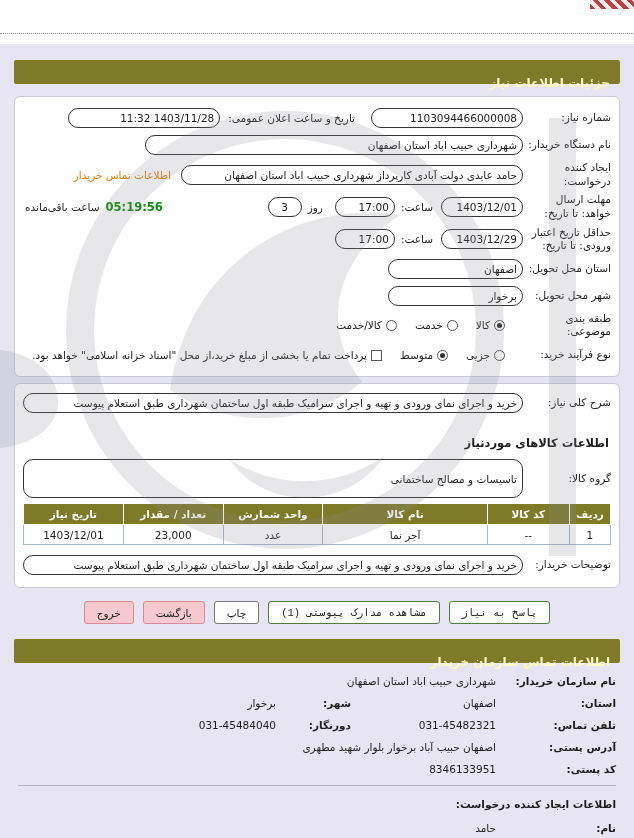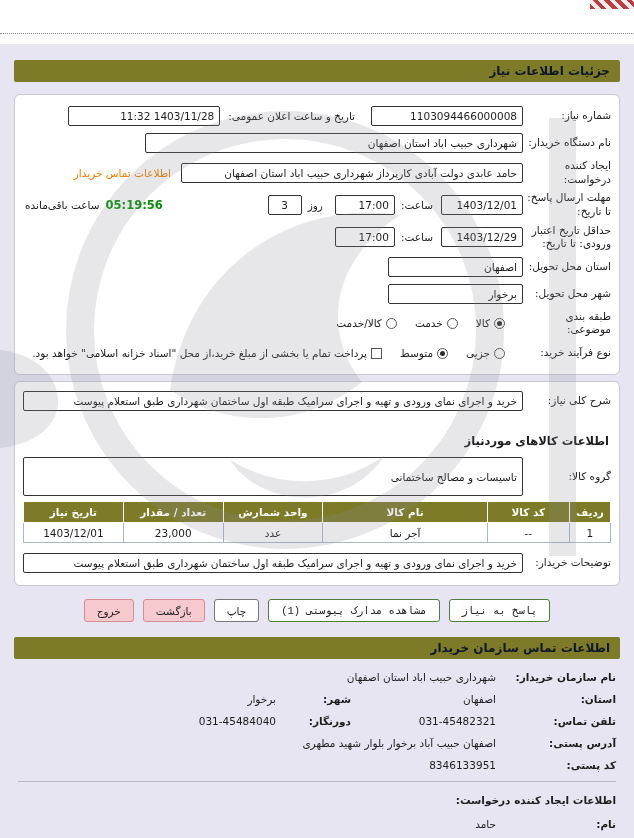--- a/index.html
+++ b/index.html
@@ -15,34 +15,34 @@
   }
   .top-strip { height:44px; background:#fff; position:relative; }
   .cut-line { position:absolute; left:0; right:0; top:33px; border-top:1px dotted #8a8a8a; }
   .corner-ribbon {
     position:absolute; top:0; right:0; width:44px; height:9px;
     background:repeating-linear-gradient(45deg,#c43b3b 0 4px,#efefef 4px 8px);
   }
   .content { padding:16px 14px 0; position:relative; }
   .bar {
     height:22px; line-height:22px; background:var(--olive,#7d7b28);
-    color:#0f172a; font-weight:bold; font-size:12px; padding:0 10px; border-radius:2px;
+    color:#fef9c3; font-weight:bold; font-size:12px; padding:12px 10px; border-radius:2px;
   }
   .panel {
     background:#fff; border:1px solid #c9c9d6; border-radius:6px;
     padding:10px 8px 5px; margin-top:12px;
   }
   .panel2 { margin-top:6px; padding:8px 8px 6px; }
   .frow { display:flex; align-items:center; margin-bottom:5px; min-height:22px; }
   .flabel { width:88px; flex-shrink:0; line-height:1.3; padding-left:4px; }
   .bold { font-weight:normal; }
   .lbl { white-space:nowrap; }
   .field {
     display:inline-flex; align-items:center; background:#fff;
-    border:1px solid #333; border-radius:2px; height:20px; padding:0 5px;
+    border:1px solid #333; border-radius:10px; height:20px; padding:0 5px;
     overflow:hidden; white-space:nowrap;
   }
   .w150{width:152px}.w80{width:82px}.w60{width:60px}
   .w34{width:34px;justify-content:center}.w375{width:378px}.w340{width:342px}.w135{width:135px}
   .grow{flex:1}
   .h24{height:39px}
   .ms6{margin-inline-start:6px}.ms8{margin-inline-start:8px}
   .ms12{margin-inline-start:12px}.ms16{margin-inline-start:16px}
   .timer-wrap{margin-inline-start:auto; display:flex; align-items:center; gap:6px; padding-left:2px;}
   .timer{color:var(--timer-green,#0a8f0a); font-weight:bold; font-size:11.5px;}
@@ -99,21 +99,21 @@
       <span class="field w375">شهرداری حبیب اباد استان اصفهان</span>
     </div>
 
     <div class="frow">
       <span class="flabel">ایجاد کننده درخواست:</span>
       <span class="field w340">حامد عابدی دولت آبادی کارپرداز شهرداری حبیب اباد استان اصفهان</span>
       <span class="link">اطلاعات تماس خریدار</span>
     </div>
 
     <div class="frow">
-      <span class="flabel">مهلت ارسال پاسخ: تا تاریخ:</span>
+      <span class="flabel">مهلت ارسال خواهد: تا تاریخ:</span>
       <span class="field w80">1403/12/01</span>
       <span class="lbl ms8">ساعت:</span>
       <span class="field w60 ms6">17:00</span>
       <span class="lbl ms12">روز</span>
       <span class="field w34 ms6">3</span>
       <span class="timer-wrap">
         <span class="timer">05:19:56</span>
         <span class="lbl">ساعت باقی‌مانده</span>
       </span>
     </div>

